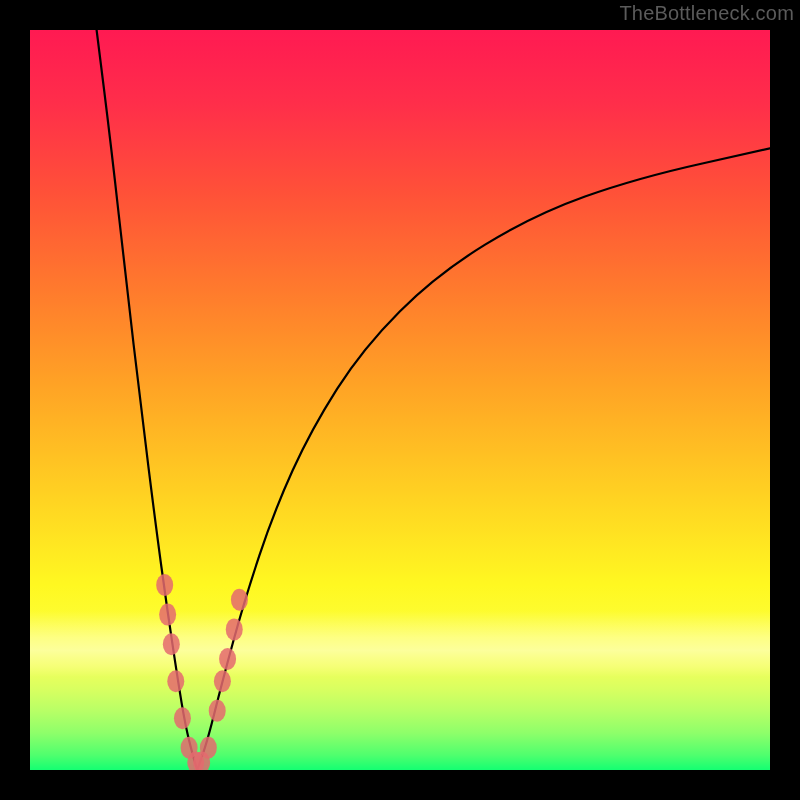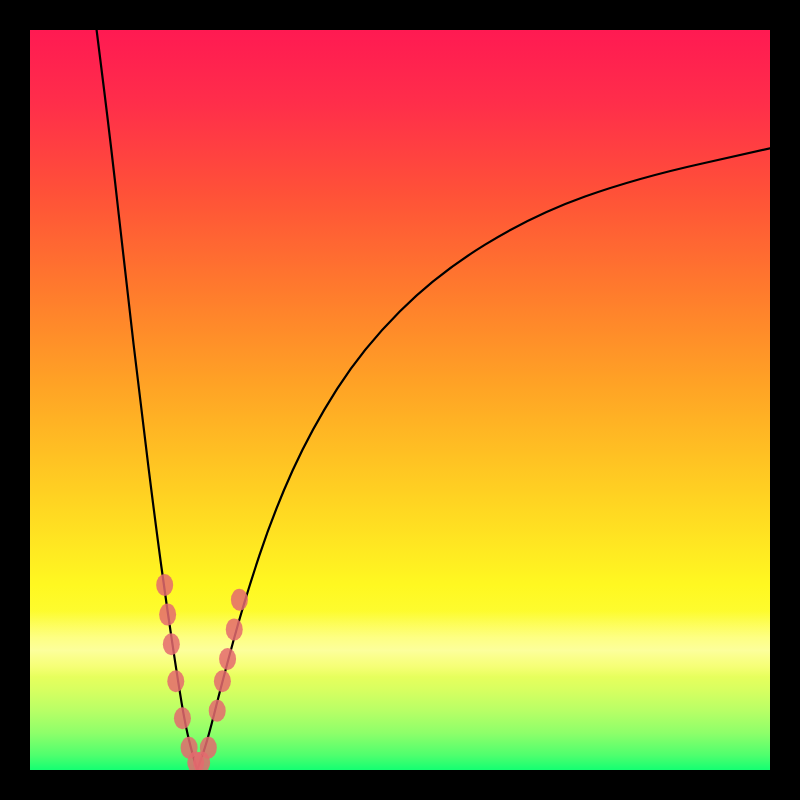--- a/index.html
+++ b/index.html
@@ -104,13 +104,14 @@
           <ellipse cx="178.34" cy="717.8" rx="8.5" ry="11" fill="#e46a6f" fill-opacity="0.85"></ellipse>
           <ellipse cx="187.22" cy="680.8" rx="8.5" ry="11" fill="#e46a6f" fill-opacity="0.85"></ellipse>
           <ellipse cx="192.4" cy="651.2" rx="8.5" ry="11" fill="#e46a6f" fill-opacity="0.85"></ellipse>
           <ellipse cx="197.58" cy="629" rx="8.5" ry="11" fill="#e46a6f" fill-opacity="0.85"></ellipse>
           <ellipse cx="204.24" cy="599.4" rx="8.5" ry="11" fill="#e46a6f" fill-opacity="0.85"></ellipse>
           <ellipse cx="209.42000000000002" cy="569.8" rx="8.5" ry="11" fill="#e46a6f" fill-opacity="0.85"></ellipse>
         </g>
     </svg>
   </div>
 
+  <div class="watermark">TheBottleneck.com</div>
 </div>
 
 </body></html>

